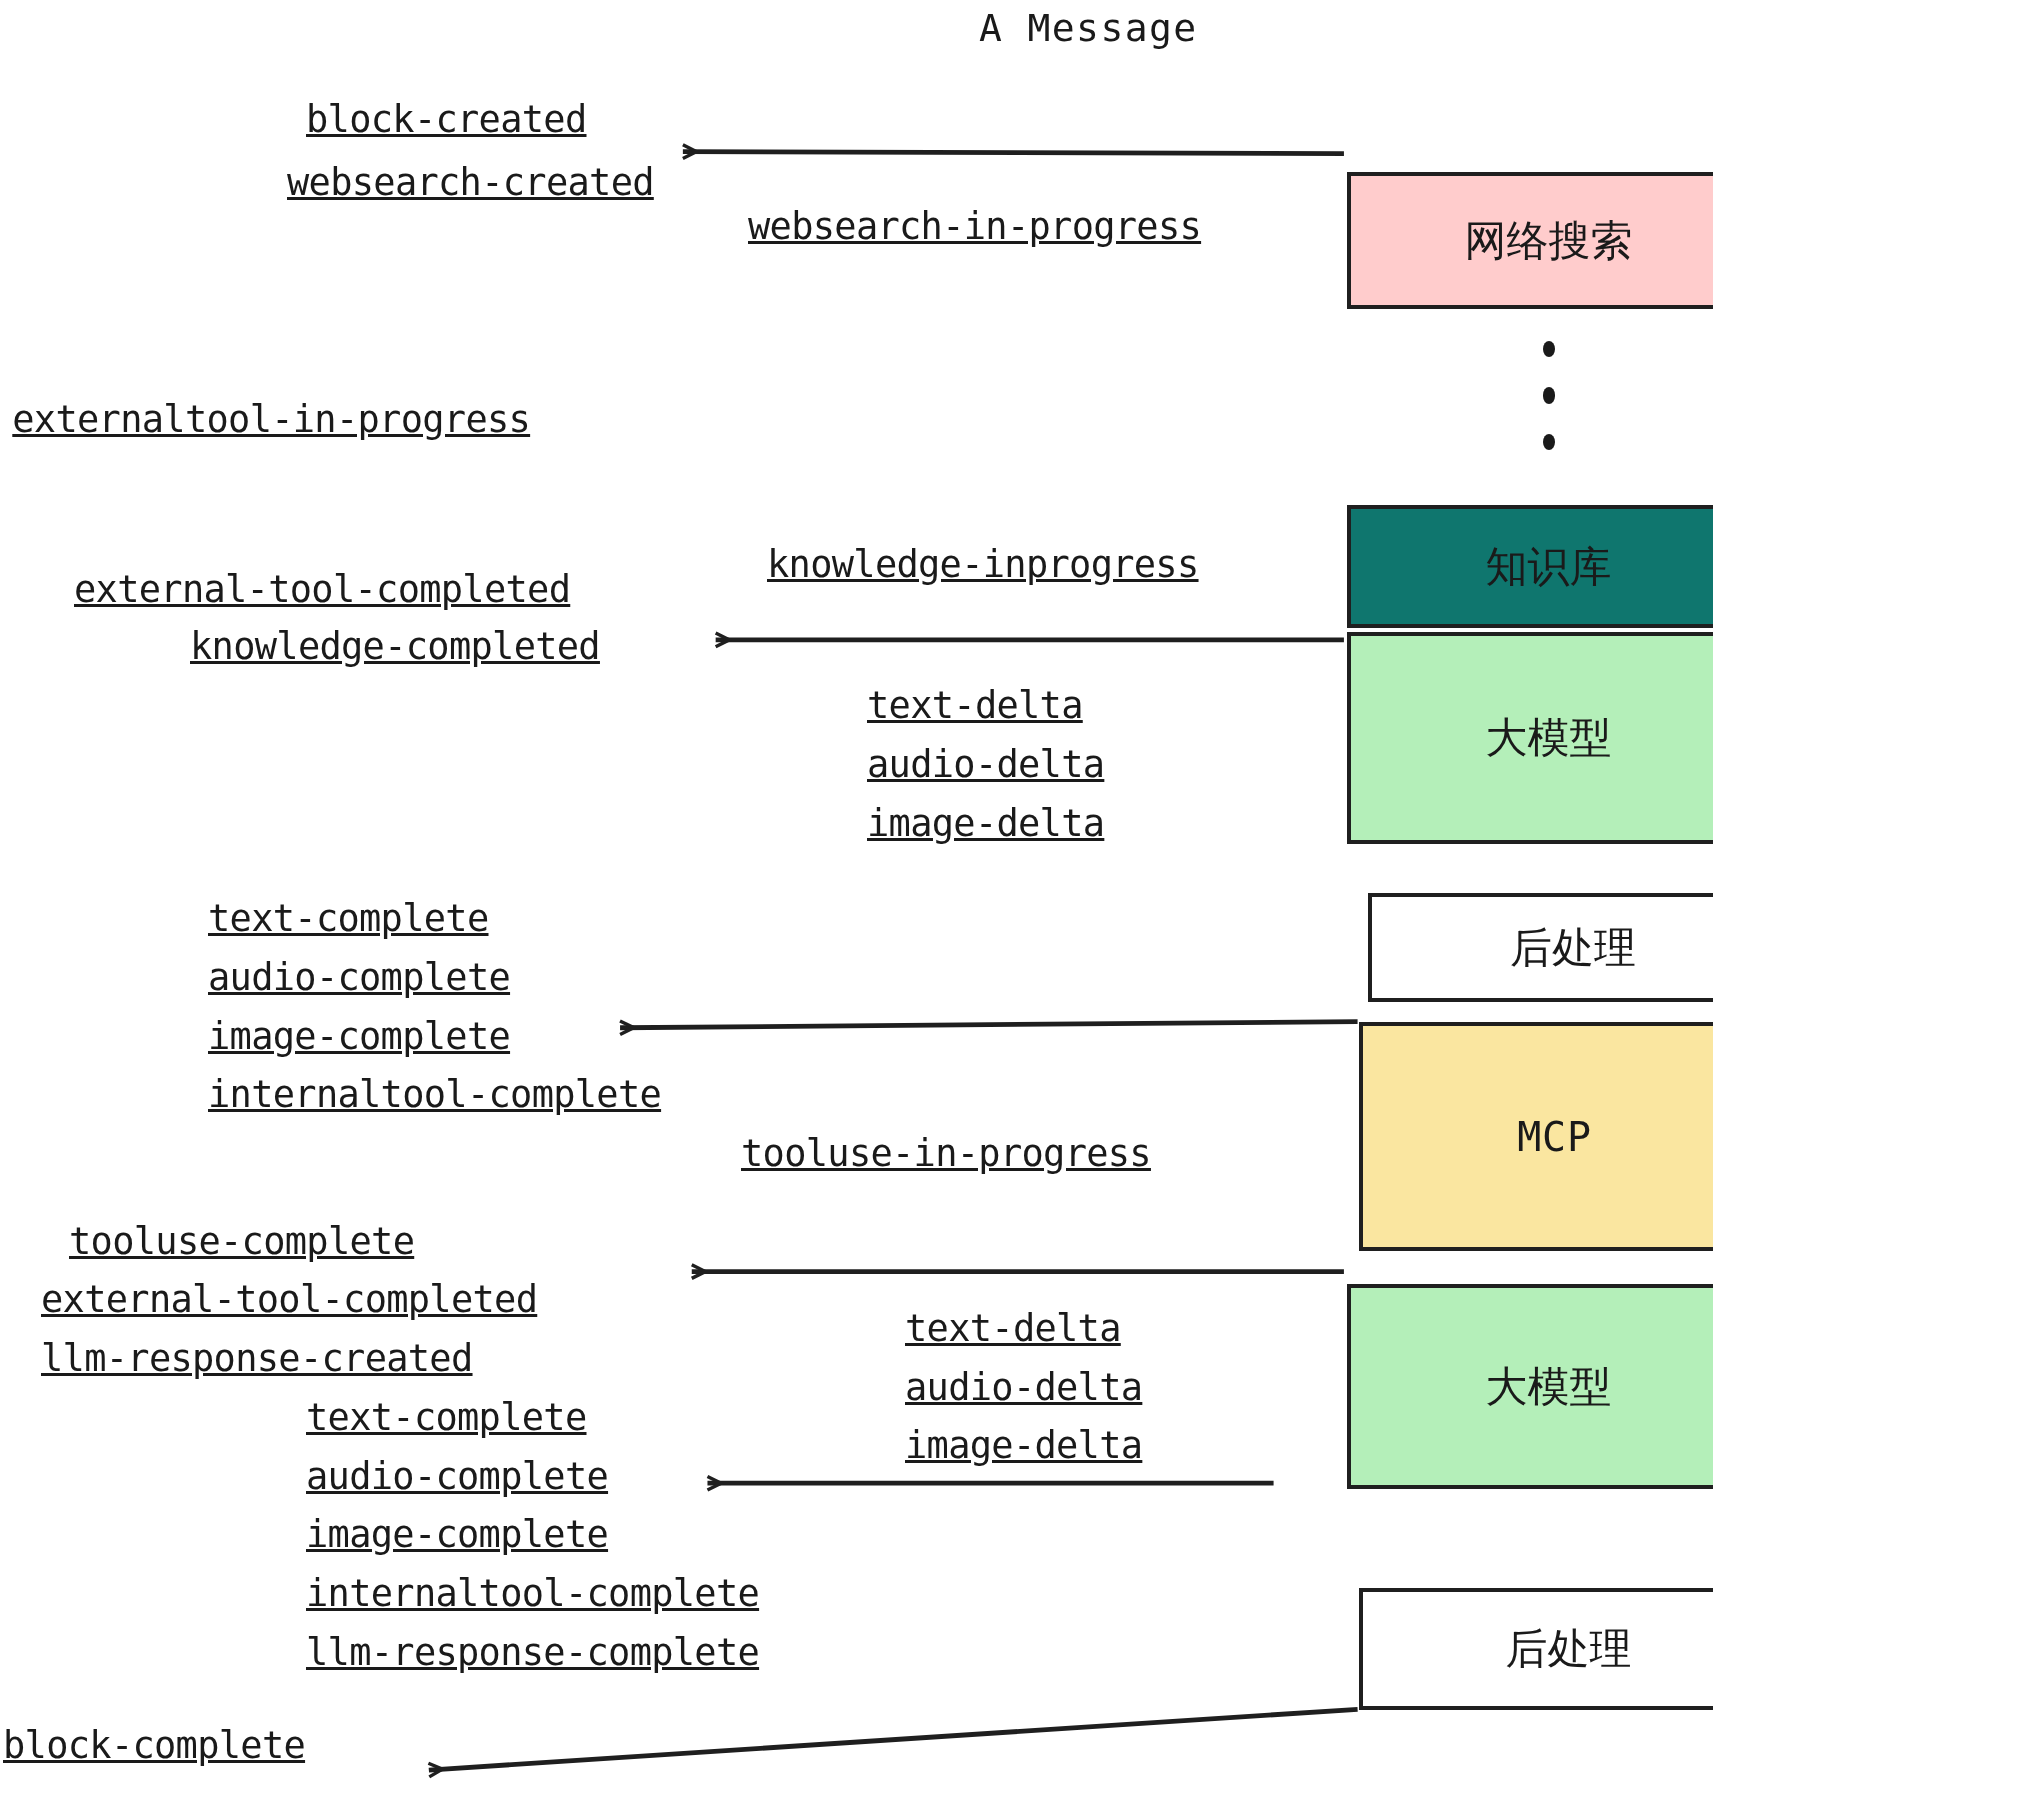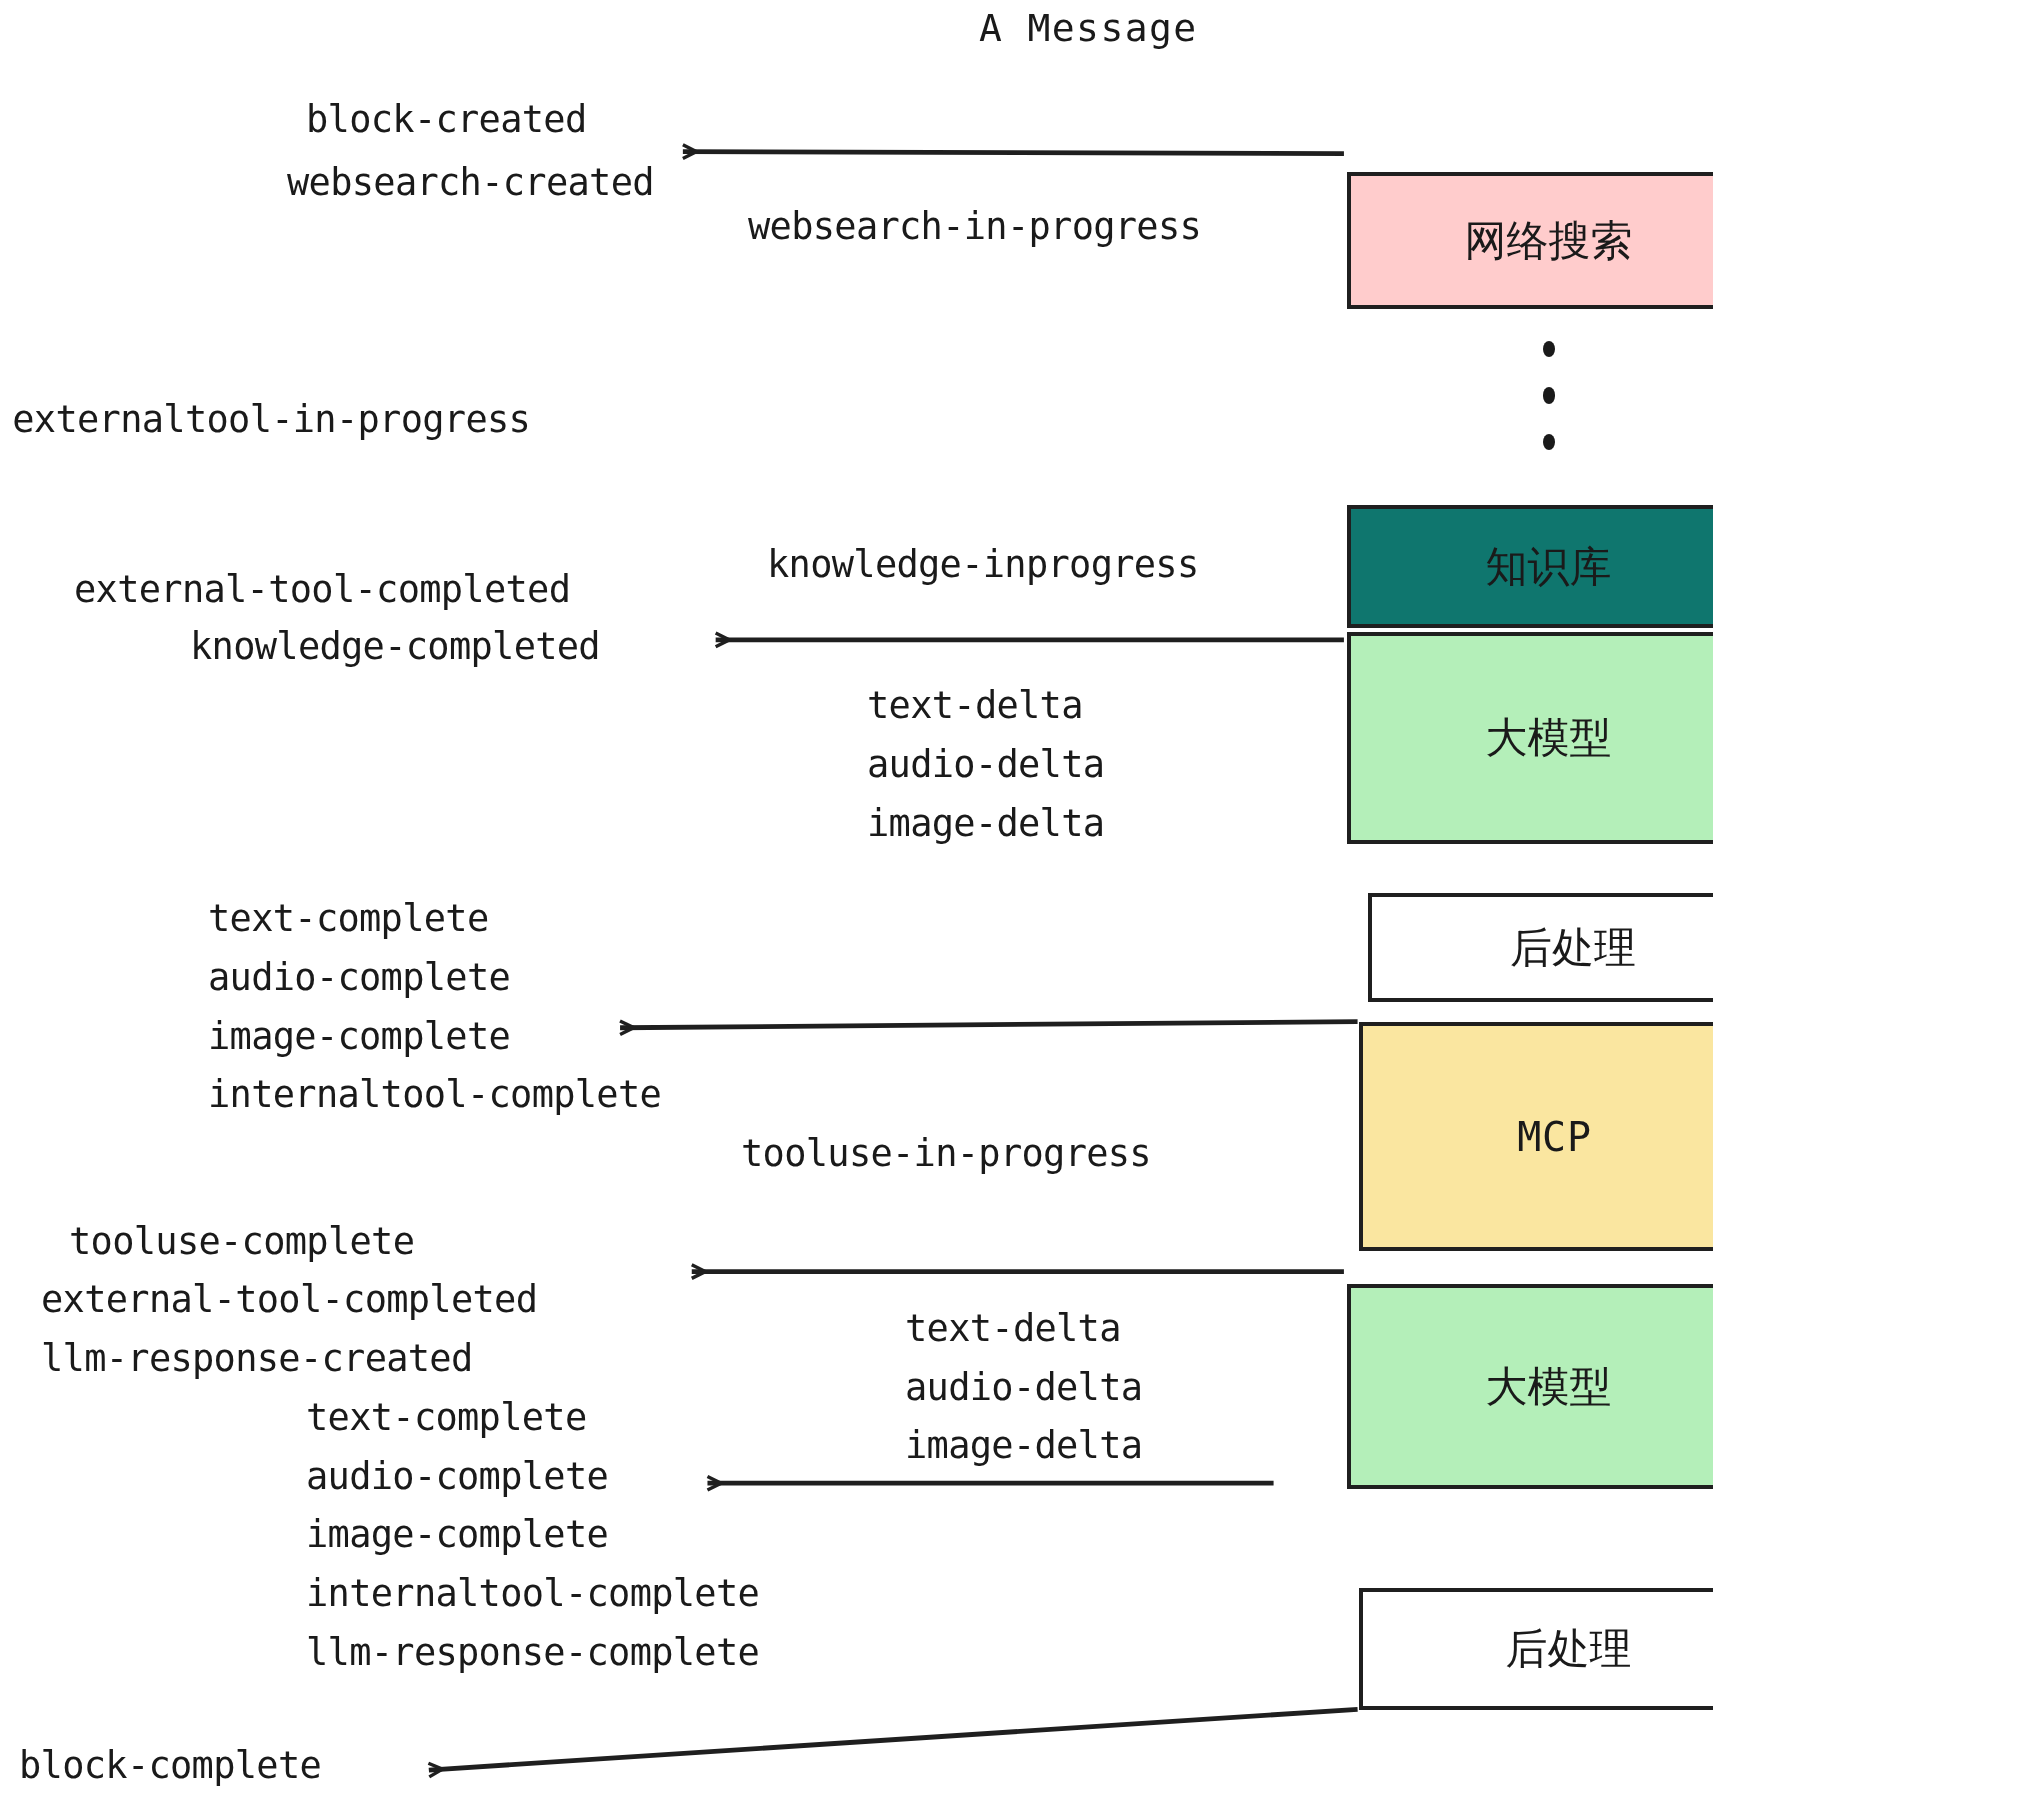--- a/index.html
+++ b/index.html
@@ -15,20 +15,21 @@
     overflow:hidden;
   }
   .lbl{
     position:absolute;
     white-space:nowrap;
     font-family:"DejaVu Sans Mono","Liberation Mono",monospace;
     font-size:37px;
     letter-spacing:-0.7px;
     color:#1a1a1a;
     line-height:1;
+    text-decoration:underline;
   }
   .title{
     position:absolute;
     white-space:nowrap;
     font-family:"DejaVu Sans Mono","Liberation Mono",monospace;
     font-size:38px;
     letter-spacing:1.4px;
     color:#1a1a1a;
   }
   .cn{
@@ -129,21 +130,21 @@
   <div class="lbl" style="left:306px;top:1399px;">text-complete</div>
 
   <div class="lbl" style="left:306px;top:1458px;">audio-complete</div>
 
   <div class="lbl" style="left:306px;top:1516px;">image-complete</div>
 
   <div class="lbl" style="left:306px;top:1575px;">internaltool-complete</div>
 
   <div class="lbl" style="left:306px;top:1634px;">llm-response-complete</div>
 
-  <div class="lbl" style="left:19px;top:1727px;margin-top:20px;">block-complete</div>
+  <div class="lbl" style="left:3px;top:1727px;">block-complete</div>
 
   <div class="box" style="left:1347px;top:172px;width:403px;height:137px;background:#FFCCCC;">
     <span class="boxlabel">网络搜索</span>
   </div>
 
   <div class="dots" style="left:1542px;top:341px;width:13.7px;height:109px;">
     <span class="dot"></span>
     <span class="dot"></span>
     <span class="dot"></span>
   </div>

